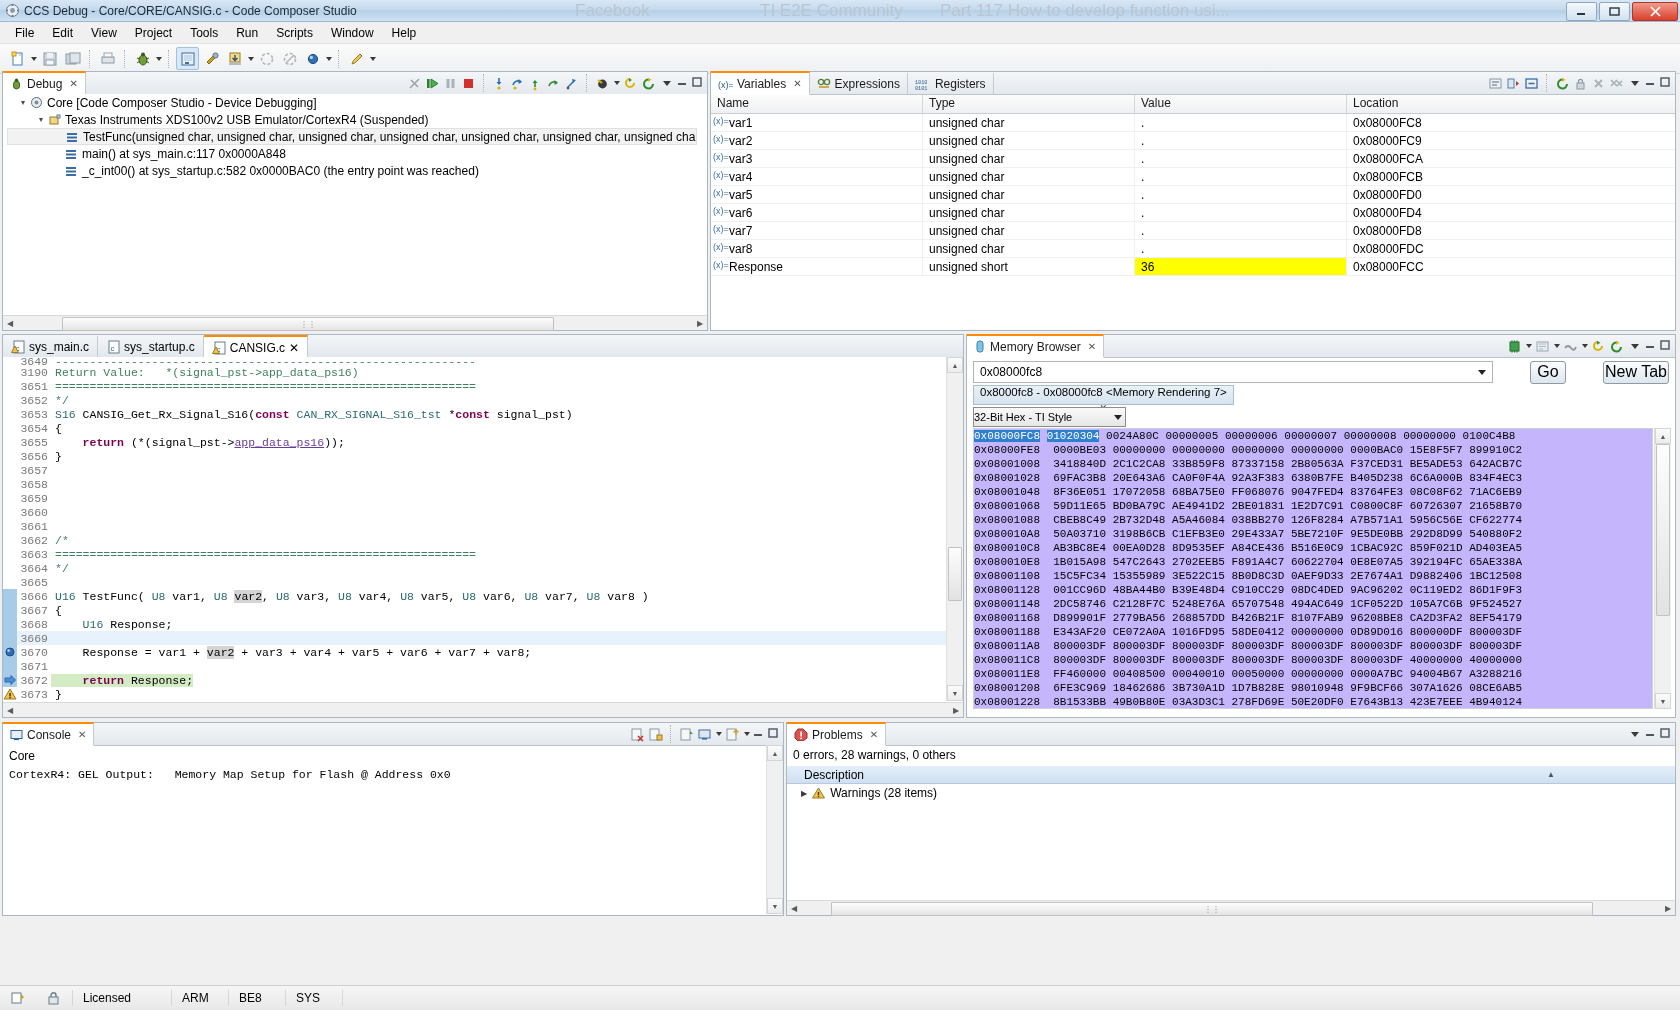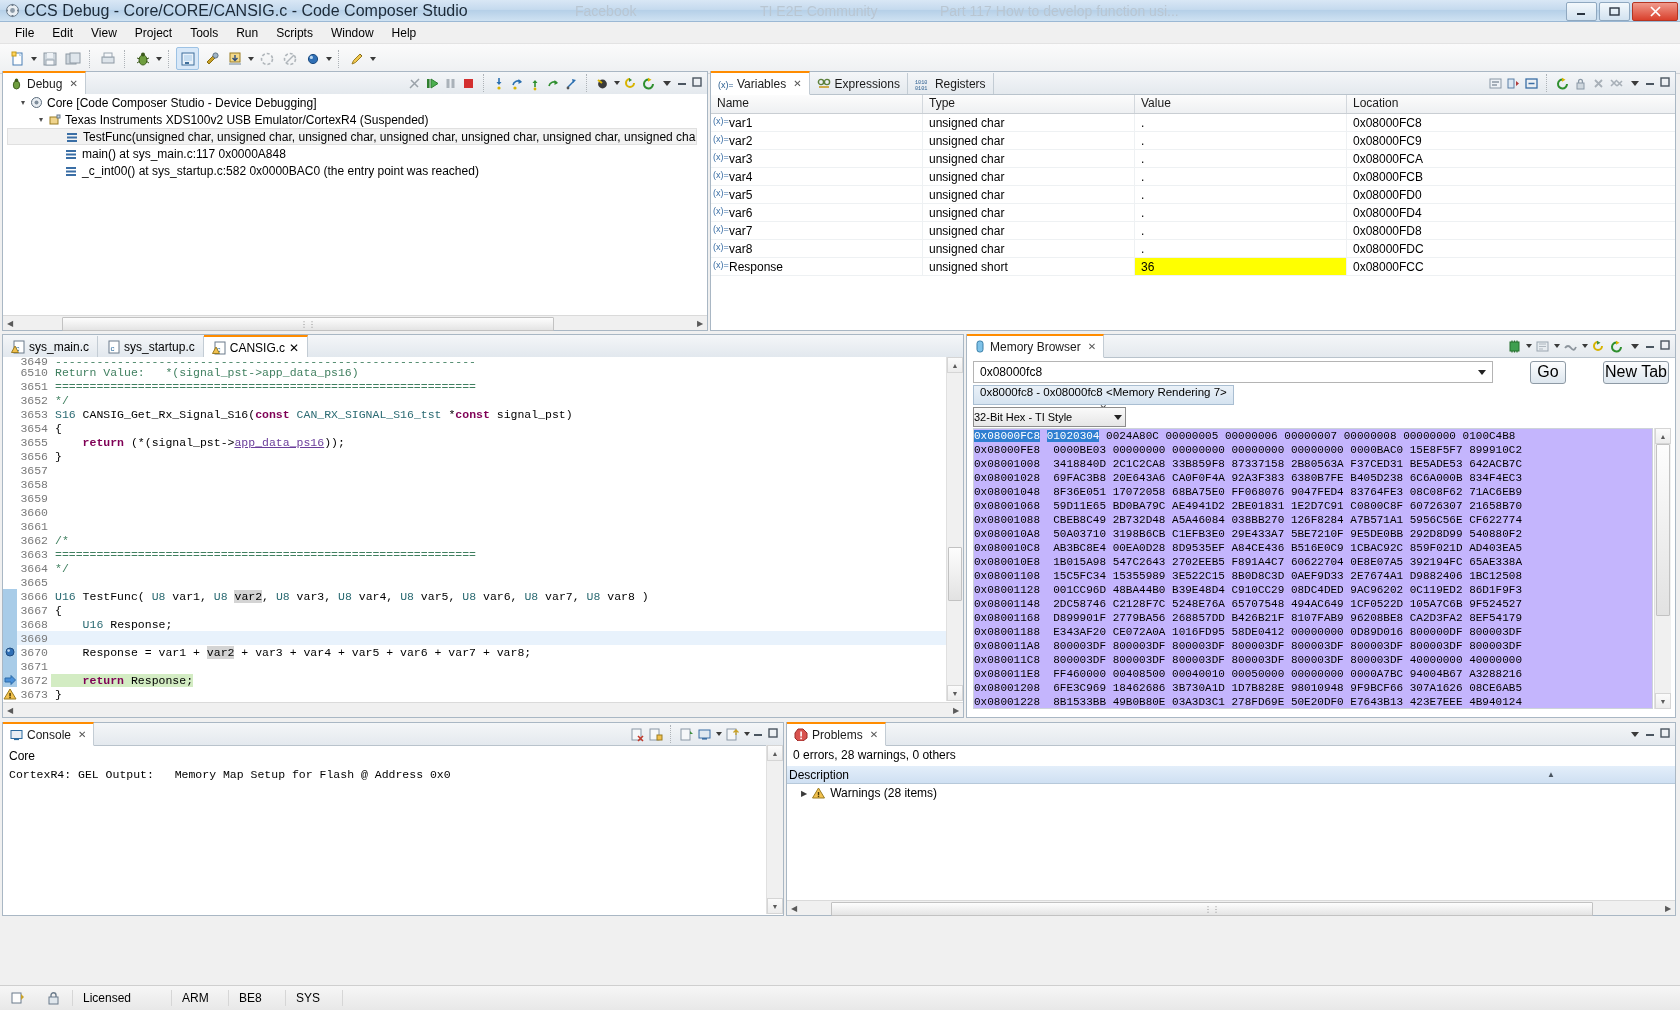--- a/index.html
+++ b/index.html
@@ -13,23 +13,23 @@
   .app{position:relative;width:1680px;height:1010px;background:#f0f0f0;}
 
   
   .titlebar{
     height:21px;
     background:linear-gradient(to bottom,#d9e7f5 0%,#c5daee 45%,#b6d0e8 50%,#cfe2f2 100%);
     border-bottom:1px solid #9bb8d4;
     display:flex;align-items:center;padding:0 0 0 5px;position:relative;
   }
   .tb-icon{width:15px;height:15px;margin-right:4px;flex:none;position:relative;}
-  .tb-title{font-size:16px;color:#1c2a38;white-space:nowrap;}
+  .tb-title{font-size:12px;color:#1c2a38;white-space:nowrap;}
   .tb-ghost{position:absolute;top:0;height:21px;display:flex;align-items:center;
-     font-size:14px;color:#b9c6d2;white-space:nowrap;text-align:right;}
+     font-size:17px;color:#b9c6d2;white-space:nowrap;text-align:right;}
   .tb-btns{position:absolute;right:2px;top:2px;display:flex;gap:2px;}
   .tb-btn{width:29px;height:17px;border:1px solid #8fa8c0;border-radius:2px;
      background:linear-gradient(to bottom,#f3f8fc,#d2e2f0);
      display:flex;align-items:center;justify-content:center;font-size:10px;color:#223;}
   .tb-btn.close{background:linear-gradient(to bottom,#f09a8c,#d9402c);border-color:#b53522;color:#fff;width:44px;}
 
   
   .menubar{height:21px;background:#f0f0f0;display:flex;align-items:center;padding-left:6px;
      border-bottom:1px solid #e3e3e3;}
   .menubar span{padding:2px 9px;font-size:12px;color:#000;}
@@ -133,21 +133,21 @@
   .statusbar{position:absolute;left:0;bottom:0;width:1680px;height:24px;
      background:linear-gradient(to bottom,#f6f6f6,#e8e8e8);border-top:1px solid #cfcfcf;
      display:flex;align-items:center;font-size:12px;}
   .stcell{padding:0 10px;border-right:1px solid #d6d6d6;height:16px;display:flex;align-items:center;}
 
   .conhdr{font-size:12px;padding:3px 6px;}
   .contxt{font-family:"Liberation Mono", monospace;font-size:11.5px;padding:2px 6px;white-space:pre;}
 
   .probhdr{height:16px;font-size:12px;padding:2px 6px;}
   .probcol{height:17px;background:linear-gradient(to bottom,#e3eefa,#cfe0f2);border-bottom:1px solid #b7c9da;
-     display:flex;align-items:center;padding:0 2px;font-size:12px;position:relative;}
+     display:flex;align-items:center;padding:0 17px;font-size:12px;position:relative;}
   .probrow{height:18px;display:flex;align-items:center;gap:5px;padding-left:14px;font-size:12px;}
 </style>
 </head>
 <body>
 
 <div class="app">
 
   <div class="titlebar">
     <span class="tb-icon">
       <svg width="15" height="15" viewBox="0 0 15 15">
@@ -700,21 +700,21 @@
               <path d="M0.5 12.5 L4 6 L7.5 12.5 Z" fill="#f2c14e" stroke="#9a7c22"></path>
             </svg>
         </span>
         <span>CANSIG.c</span>
         <span class="x">✕</span>
       </div>
     </div>
 
     <div class="code">
       <div class="cline" style="color:#3f7f5f;height:8px;overflow:hidden"><span class="marker"></span><span class="lnum">3649</span><span class="ctext cm">-------------------------------------------------------------</span></div>
-      <div class="cline"><span class="marker"></span><span class="lnum">6510</span><span class="ctext cm">Return Value:   *(signal_pst-&gt;app_data_ps16)</span></div>
+      <div class="cline"><span class="marker"></span><span class="lnum">3190</span><span class="ctext cm">Return Value:   *(signal_pst-&gt;app_data_ps16)</span></div>
       <div class="cline"><span class="marker"></span><span class="lnum">3651</span><span class="ctext cm">=============================================================</span></div>
       <div class="cline"><span class="marker"></span><span class="lnum">3652</span><span class="ctext cm">*/</span></div>
       <div class="cline"><span class="marker"></span><span class="lnum">3653</span><span class="ctext"><span class="ty">S16 </span><span class="fn">CANSIG_Get_Rx_Signal_S16</span>(<span class="k">const</span> <span class="ty">CAN_RX_SIGNAL_S16_tst</span> *<span class="k">const</span> signal_pst)</span></div>
       <div class="cline"><span class="marker"></span><span class="lnum">3654</span><span class="ctext">{</span></div>
       <div class="cline"><span class="marker"></span><span class="lnum">3655</span><span class="ctext">    <span class="k">return</span> (*(signal_pst-&gt;<span style="color:#6a3d9a;text-decoration:underline">app_data_ps16</span>));</span></div>
       <div class="cline"><span class="marker"></span><span class="lnum">3656</span><span class="ctext">}</span></div>
       <div class="cline"><span class="marker"></span><span class="lnum">3657</span><span class="ctext"></span></div>
       <div class="cline"><span class="marker"></span><span class="lnum">3658</span><span class="ctext"></span></div>
       <div class="cline"><span class="marker"></span><span class="lnum">3659</span><span class="ctext"></span></div>
       <div class="cline"><span class="marker"></span><span class="lnum">3660</span><span class="ctext"></span></div>

